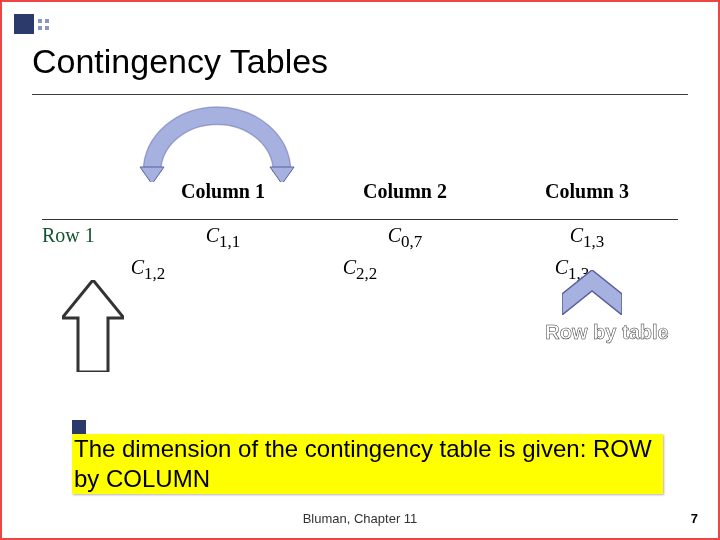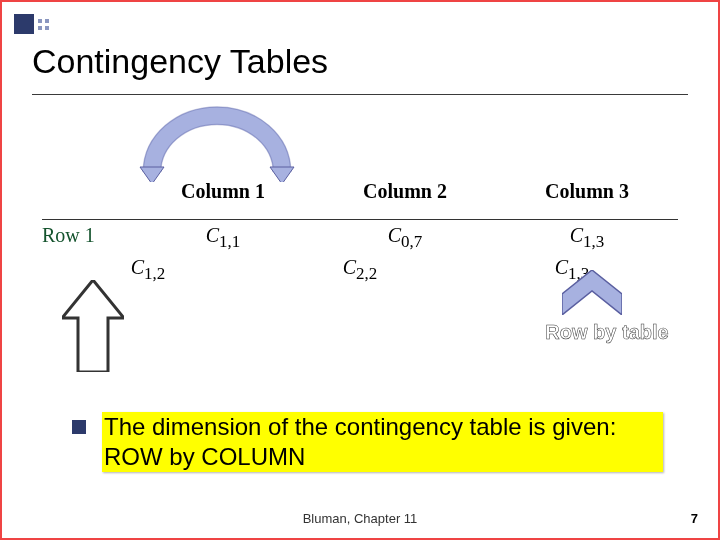--- a/index.html
+++ b/index.html
@@ -121,20 +121,21 @@
   }
   .cell-label .l1, .cell-label .l2 { display: block; }
   
   .bullet-box {
     position: absolute;
     top: 410px;
     left: 70px;
     right: 55px;
     display: flex;
     align-items: flex-start;
+    flex-direction: column;
   }
   .bullet-sq {
     width: 14px;
     height: 14px;
     background: #2c3a6b;
     margin-top: 8px;
     margin-right: 16px;
     flex-shrink: 0;
   }
   .bullet-text {

